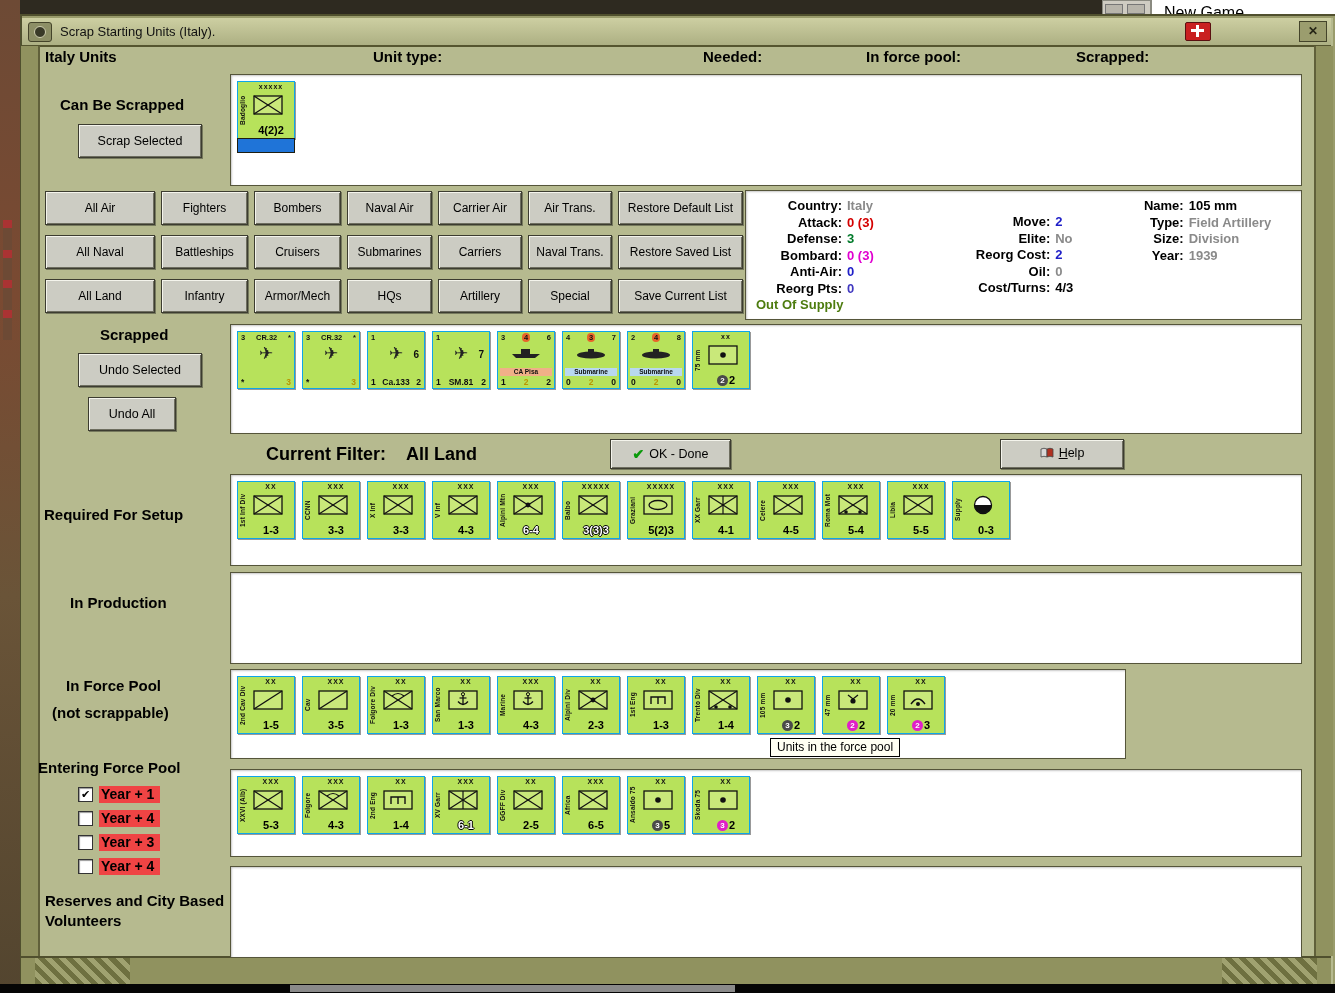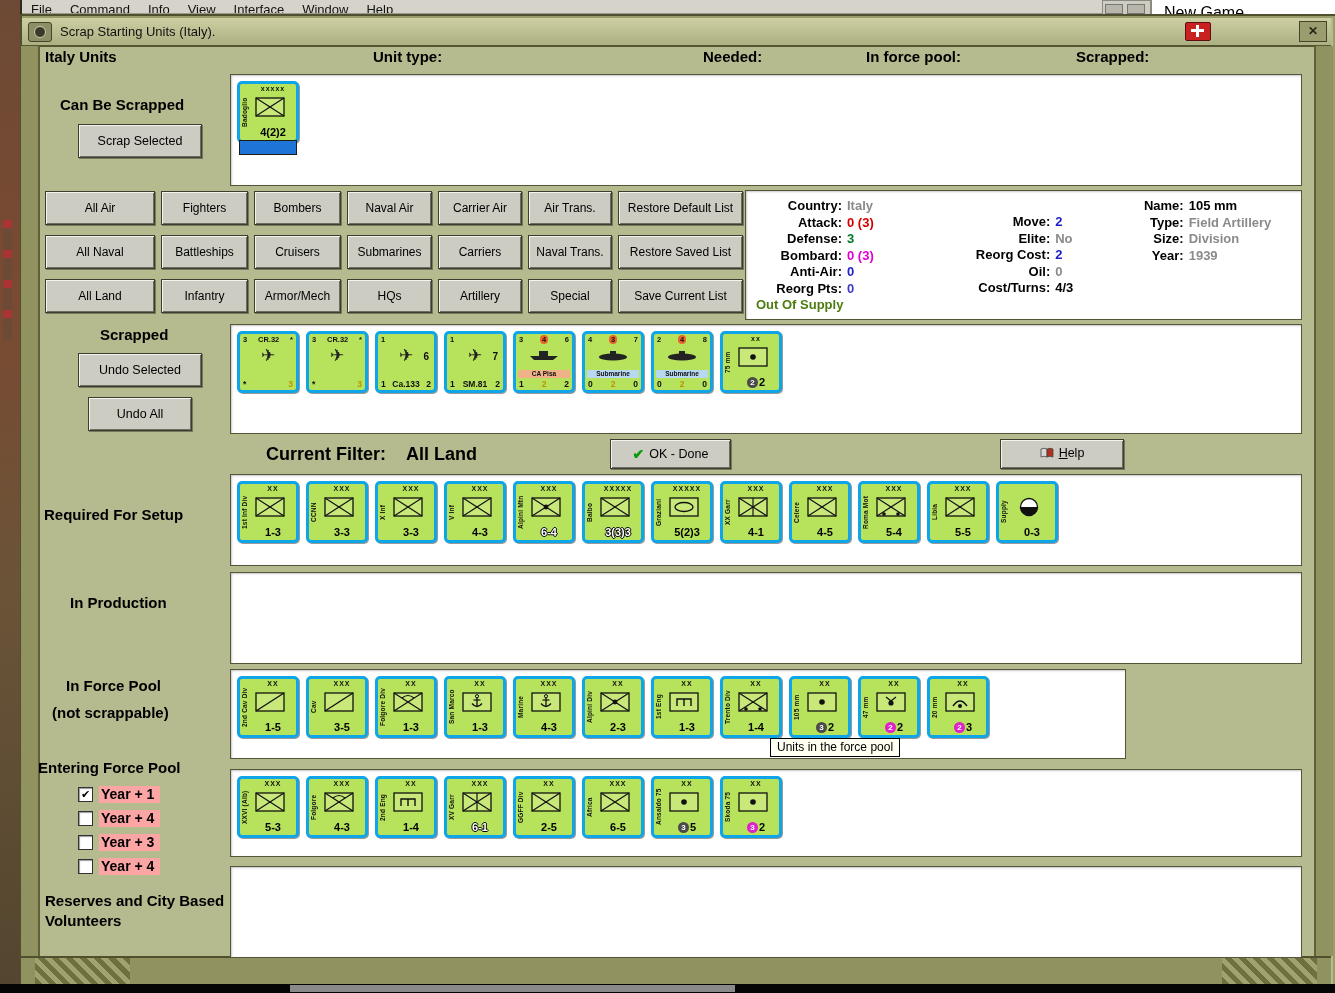--- a/index.html
+++ b/index.html
@@ -63,21 +63,21 @@
   #infopanel{flex-wrap:nowrap;padding:7px 8px;}
   .icol{display:flex;flex-direction:column;}
   .icol1{width:195px;} .icol2{width:188px;padding-top:16px;} .icol3{width:158px;}
   .irow{display:flex;line-height:16.5px;font-size:13px;white-space:nowrap;}
   .ilab{font-weight:bold;color:#000;text-align:right;}
   .icol1 .ilab{width:88px;} .icol2 .ilab{width:100px;} .icol3 .ilab{width:44px;}
   .ival{margin-left:5px;font-weight:bold;}
   .supplyv{margin-left:2px;font-weight:bold;}
 
   
-  .counter{position:relative;width:56px;height:56px;background:#b7e25b;border:3px solid #0ea5e9;border-radius:5px;
+  .counter{position:relative;width:56px;height:56px;background:#b7e25b;border:1px solid #0ea5e9;border-radius:0;
     flex:0 0 auto;box-shadow:1px 1px 0 rgba(0,0,0,.4);}
   .vlabel{position:absolute;left:1px;top:2px;bottom:2px;width:10px;font-size:6.5px;font-weight:bold;color:#101010;
     writing-mode:vertical-rl;transform:rotate(180deg);text-align:center;overflow:hidden;letter-spacing:.2px;}
   .csize{position:absolute;top:1px;left:12px;right:2px;text-align:center;font-size:7px;font-weight:bold;letter-spacing:1px;color:#101010;}
   .csym{position:absolute;left:15px;top:13px;width:30px;height:20px;}
   .csym svg{width:30px;height:20px;display:block;}
   .cstats{position:absolute;bottom:2px;left:12px;right:2px;text-align:center;font-size:11px;font-weight:bold;color:#000;}
   .outlined{color:#fff;text-shadow:-1px 0 #000,1px 0 #000,0 -1px #000,0 1px #000;}
   .cbadge{display:inline-block;width:11px;height:11px;line-height:11px;border-radius:50%;color:#fff;font-size:8px;
     text-align:center;vertical-align:1px;margin-right:1px;font-weight:bold;}
@@ -97,32 +97,31 @@
   .sname{position:absolute;bottom:12px;left:2px;right:2px;font-size:6.5px;font-weight:bold;text-align:center;line-height:8px;color:#101010;}
 
   
   .cfl{position:absolute;font-size:18px;font-weight:bold;color:#000;margin-left:36px;}
 
   
   #cbcol{position:absolute;left:78px;top:786px;}
   .cbrow{display:flex;align-items:center;margin-bottom:7px;cursor:pointer;}
   .cbbox{width:13px;height:13px;background:#fff;border:1px solid #333;box-shadow:inset 1px 1px 1px #999;
     font-size:11px;line-height:12px;text-align:center;color:#000;margin-right:6px;flex:0 0 auto;}
-  .cblabel{background:#fca5a5;font-size:14px;font-weight:bold;color:#000;padding:0 6px 1px 2px;}
+  .cblabel{background:#ef4444;font-size:14px;font-weight:bold;color:#000;padding:0 6px 1px 2px;}
 
   
   .tooltip{position:absolute;left:770px;top:738px;background:#fffff2;border:1px solid #000;font-size:12px;
     padding:1px 6px 2px 6px;color:#000;z-index:50;white-space:nowrap;}
 </style>
 </head>
 <body>
 
 <div id="screen">
   <div class="map-strip"></div>
-  <div class="menubar" id="menubar"><span class="m-item u-first">File</span><span class="m-item u-first">Command</span><span class="m-item u-first">Info</span><span class="m-item u-first">View</span><span class="m-item u-first">Interface</span><span class="m-item u-first">Window</span><span class="m-item u-first">Help</span></div>
   <div class="bg-frag"><i></i><i></i></div>
   <div class="bg-window">
     <span class="bg-title">New Game</span>
   </div>
 
   <div class="frame"></div>
   <div class="titlebar">
     <div class="app-icon"></div>
     <span class="title-text">Scrap Starting Units (Italy).</span>
     <div class="flag-button"></div>
@@ -249,21 +248,21 @@
         </div>
         <div class="irow">
           <span class="ilab">Year:</span>
           <span class="ival" style="color: rgb(138, 138, 138);">1939</span>
         </div>
       </div>
   </div>
 
   <div class="seclabel" style="left:100px;top:326px;">Scrapped</div>
   <button class="btn" style="left:78px;top:353px;width:124px;height:34px;">Undo Selected</button>
-  <button class="btn" style="left:88px;top:397px;width:104px;height:34px;">Undo All</button>
+  <button class="btn" style="left:88px;top:397px;width:88px;height:34px;">Undo All</button>
   <div class="whitebox" id="box-scrapped" style="left:230px;top:324px;width:1072px;height:110px;">
       <div class="counter scr">
         <div class="srow srow-top">
           <span>3</span>
           <span>CR.32</span>
           <span>*</span>
         </div>
         <div class="ssym"><span class="plane">✈</span></div>
         <div class="srow srow-bottom">
           <span>*</span>

